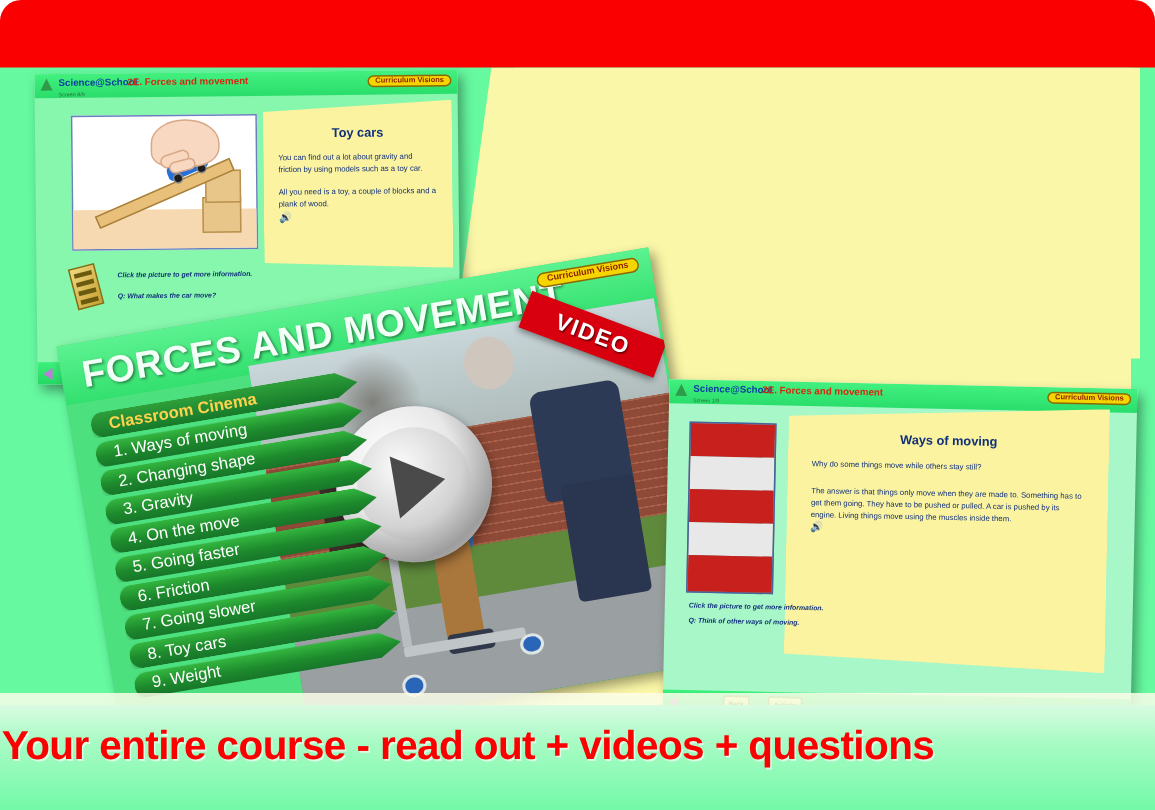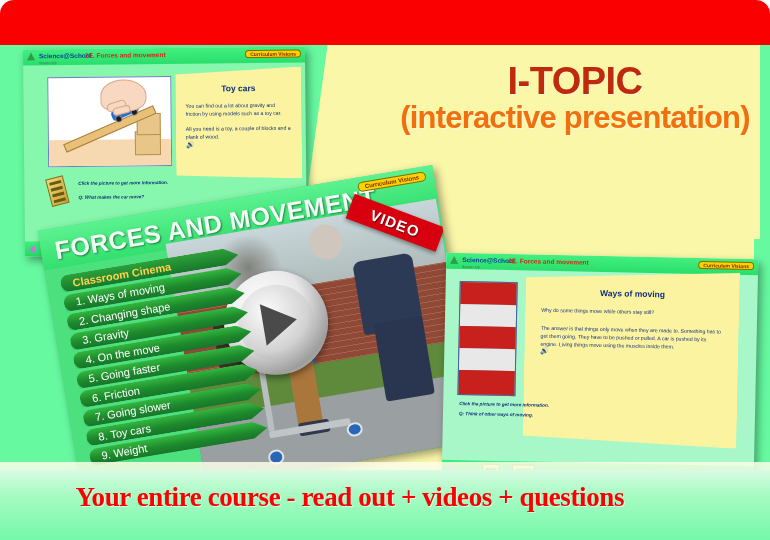--- a/index.html
+++ b/index.html
@@ -135,38 +135,34 @@
   #slide3{left:444px;top:256px;width:312px;height:222px;transform:rotate(1.2deg);background:#a8f7c8;}
   #slide3 .photo{position:absolute;left:14px;top:28px;width:56px;height:112px;border:1px solid #44629c;
         overflow:hidden;background:#8e9398;}
   .kart{position:absolute;width:100%;height:22px;background:#c8201c;border-bottom:2px solid #6a6a6a;}
   .kart.alt{background:#e8e8e8;}
   #slide3 .note{left:80px;top:14px;width:214px;height:176px;
         clip-path:polygon(0% 5%,100% 0%,100% 100%,0% 95%);}
   #slide3 .hintblock{position:absolute;left:16px;top:148px;width:250px;}
 
   
-  #banner{position:absolute;left:0;top:482px;width:624px;text-align:right;font-family:Liberation Serif, serif;}
+  #banner{position:absolute;left:0;top:482px;width:624px;text-align:center;}
   #banner span{font-size:27px;font-weight:bold;color:#fb0000;letter-spacing:-.4px;
         text-shadow:1px 1px 0 rgba(255,255,255,.6);}
 </style>
 </head>
 <body>
 
 <div id="stage">
 
   <div class="bg-red"></div>
   <div class="bg-green"></div>
   <div class="bg-yellow"></div>
   <div class="bg-yellow2"></div>
 
-  <div id="headline">
-    <div class="l1">I-TOPIC</div>
-    <div class="l2">(interactive presentation)</div>
-  </div>
 
   <div class="slide" id="slide1">
     <div class="slide-head">
       <div class="up-arrow"></div>
       <div class="brand">Science@School</div>
       <div class="topic">2E. Forces and movement</div>
       <div class="screenno">Screen 8/9</div>
       <div class="cv-badge">Curriculum Visions</div>
     </div>
 

